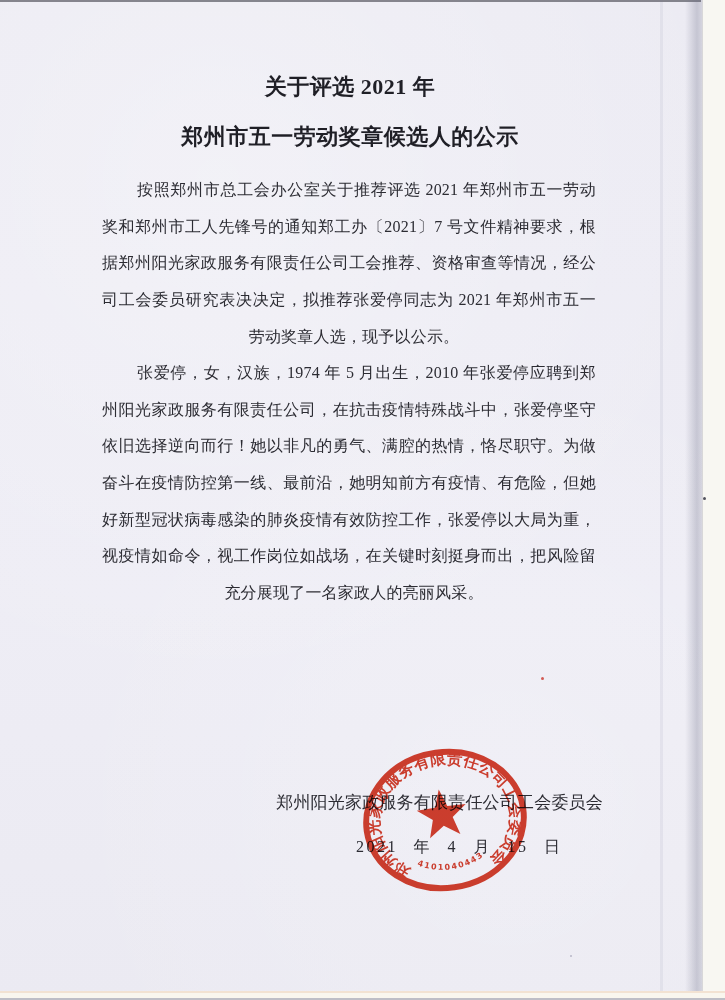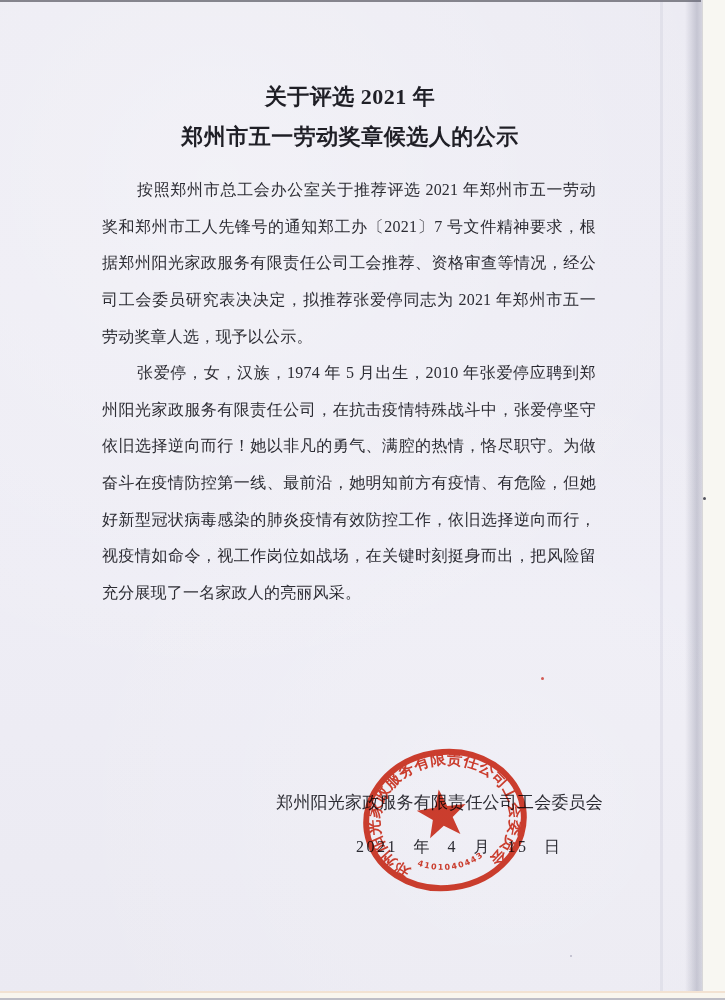--- a/index.html
+++ b/index.html
@@ -28,28 +28,28 @@
     border-top:2px solid #f2e2d2;}
   .bottom-edge{position:absolute;left:0;top:998px;width:725px;height:2px;background:rgba(118,122,148,.45);}
   .speck{position:absolute;border-radius:50%;}
   .speck-red{left:541px;top:677px;width:3px;height:3px;background:rgba(200,40,30,.75);}
   .speck-dark{left:703px;top:497px;width:3px;height:3px;background:rgba(40,40,55,.8);}
   .speck-gray{left:570px;top:955px;width:2px;height:2px;background:rgba(100,100,130,.4);}
 
   
   .title{position:absolute;left:0;width:700px;text-align:center;font-weight:700;
     font-size:22px;color:#1f1f26;letter-spacing:.5px;white-space:nowrap;}
-  .title-1{top:82px;}
+  .title-1{top:72px;}
   .title-2{top:122px;}
 
   
   .bodytext{position:absolute;left:102px;top:172px;width:494px;font-size:16px;color:#2c2c33;}
   .line{height:36.65px;line-height:36.65px;letter-spacing:.2px;}
   .jline{text-align:justify;text-align-last:justify;}
-  .lline{text-align:left;white-space:nowrap;}
+  .lline{text-align:center;white-space:nowrap;margin-left:10px;}
   .indent{padding-left:35px;}
 
   
   .signature{position:absolute;top:792px;right:122px;font-size:17px;line-height:22px;
     letter-spacing:.2px;color:#2c2c33;white-space:nowrap;z-index:2;}
   .docdate{position:absolute;top:837px;left:356px;font-size:16px;line-height:20px;
     letter-spacing:2.5px;word-spacing:9px;color:#2c2c33;white-space:nowrap;z-index:2;}
 
   
   .seal{position:absolute;left:357px;top:743px;width:176px;height:154px;
@@ -67,21 +67,21 @@
     <div class="line jline indent">按照郑州市总工会办公室关于推荐评选 2021 年郑州市五一劳动</div>
     <div class="line jline">奖和郑州市工人先锋号的通知郑工办〔2021〕7 号文件精神要求，根</div>
     <div class="line jline">据郑州阳光家政服务有限责任公司工会推荐、资格审查等情况，经公</div>
     <div class="line jline">司工会委员研究表决决定，拟推荐张爱停同志为 2021 年郑州市五一</div>
     <div class="line lline">劳动奖章人选，现予以公示。</div>
 
     <div class="line jline indent">张爱停，女，汉族，1974 年 5 月出生，2010 年张爱停应聘到郑</div>
     <div class="line jline">州阳光家政服务有限责任公司，在抗击疫情特殊战斗中，张爱停坚守</div>
     <div class="line jline">依旧选择逆向而行！她以非凡的勇气、满腔的热情，恪尽职守。为做</div>
     <div class="line jline">奋斗在疫情防控第一线、最前沿，她明知前方有疫情、有危险，但她</div>
-    <div class="line jline">好新型冠状病毒感染的肺炎疫情有效防控工作，依旧选择逆向而行，</div>
+    <div class="line jline">好新型冠状病毒感染的肺炎疫情有效防控工作，张爱停以大局为重，</div>
     <div class="line jline">视疫情如命令，视工作岗位如战场，在关键时刻挺身而出，把风险留</div>
     <div class="line lline">充分展现了一名家政人的亮丽风采。</div>
 
   </div>
 
   <div class="signature">郑州阳光家政服务有限责任公司工会委员会</div>
   <div class="docdate">2021 年 4 月 15 日</div>
 
   <svg class="seal" viewBox="0 0 176 154" xmlns="http://www.w3.org/2000/svg" aria-hidden="true">
     <g transform="rotate(-8 88 77)" fill="#d5301d" stroke="none">

